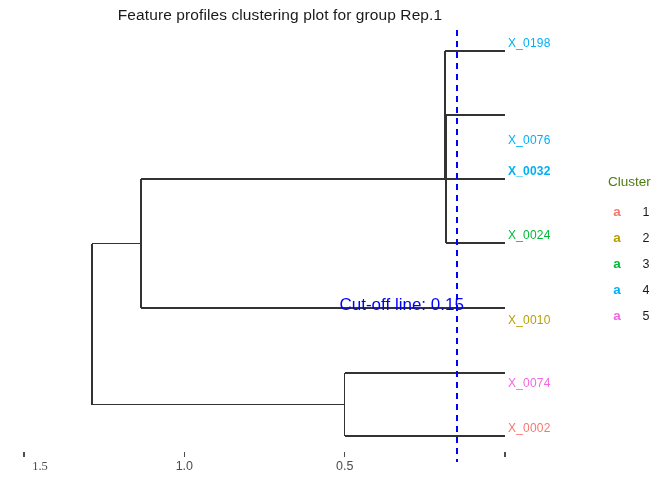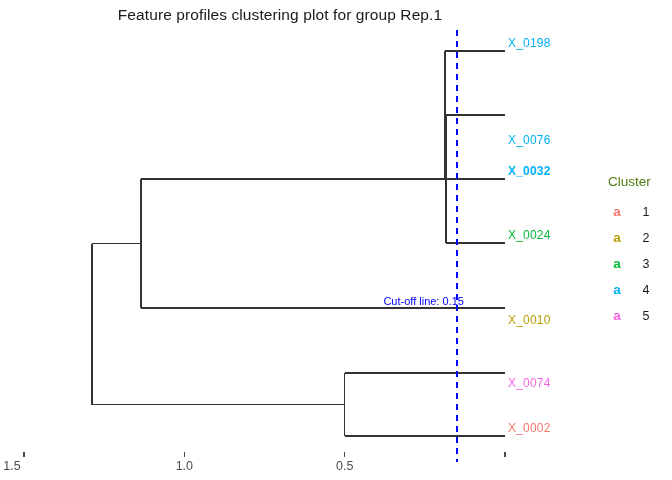--- a/index.html
+++ b/index.html
@@ -5,21 +5,21 @@
   html,body{margin:0;padding:0;background:#ffffff;}
   body{width:672px;height:480px;overflow:hidden;
        font-family:"Liberation Sans", sans-serif;color:#000;}
   #stage{position:relative;width:608px;height:480px;}
   #plot-svg{position:absolute;left:0;top:0;}
   .ttl{position:absolute;left:0;top:6px;width:560px;text-align:center;
        font-size:15.5px;color:#1a1a1a;letter-spacing:.1px;}
   .leaflab{position:absolute;font-size:12px;white-space:nowrap;letter-spacing:.2px;}
   .ticklab{position:absolute;font-size:12.5px;color:#4d4d4d;
            transform:translateX(-50%);white-space:nowrap;}
-  .cutlab{position:absolute;font-size:11px;color:#0000ff;white-space:nowrap;
+  .cutlab{position:absolute;font-size:17px;color:#0000ff;white-space:nowrap;
           transform:translateX(-100%);}
   .lg-title{position:absolute;left:608px;top:174px;font-size:13.5px;color:#4d7c0f;}
   .lg-key{position:absolute;font-size:13.5px;font-weight:600;
           transform:translateX(-50%);}
   .lg-val{position:absolute;font-size:12.5px;color:#1a1a1a;
           transform:translateX(-50%);}
 </style>
 </head>
 <body>
 
@@ -54,21 +54,21 @@
   <div id="leaf-labels">
       <div class="leaflab" style="left: 508px; top: 36px; color: rgb(0, 176, 246);">X_0198</div>
       <div class="leaflab" style="left: 508px; top: 100px; color: rgb(0, 176, 246); margin-top: 33px;">X_0076</div>
       <div class="leaflab" style="left: 508px; top: 164px; color: rgb(0, 176, 246); font-weight: bold;">X_0032</div>
       <div class="leaflab" style="left: 508px; top: 228px; color: rgb(0, 186, 56);">X_0024</div>
       <div class="leaflab" style="left: 508px; top: 293px; color: rgb(183, 159, 0); margin-top: 20px;">X_0010</div>
       <div class="leaflab" style="left: 508px; top: 376px; color: rgb(245, 100, 227);">X_0074</div>
       <div class="leaflab" style="left: 508px; top: 421px; color: rgb(248, 118, 109);">X_0002</div>
     </div>
   <div id="tick-labels">
-      <div class="ticklab" style="left: 12px; top: 459px;">1.5</div>
+      <div class="ticklab" style="left: 40px; top: 459px; font-family: Liberation Serif, serif;">1.5</div>
       <div class="ticklab" style="left: 184.333px; top: 459px;">1.0</div>
       <div class="ticklab" style="left: 344.667px; top: 459px;">0.5</div>
       <div class="ticklab" style="left: 505px; top: 479px;">0.0</div>
     </div>
 
   <div class="cutlab" id="cutoff-label" style="left: 463.9px; top: 295px;">Cut-off line: 0.15</div>
 
   <div class="lg-title">Cluster</div>
   <div id="legend-items">
       <div class="lg-key" style="left: 617px; top: 204px; color: rgb(248, 118, 109);">a</div>

